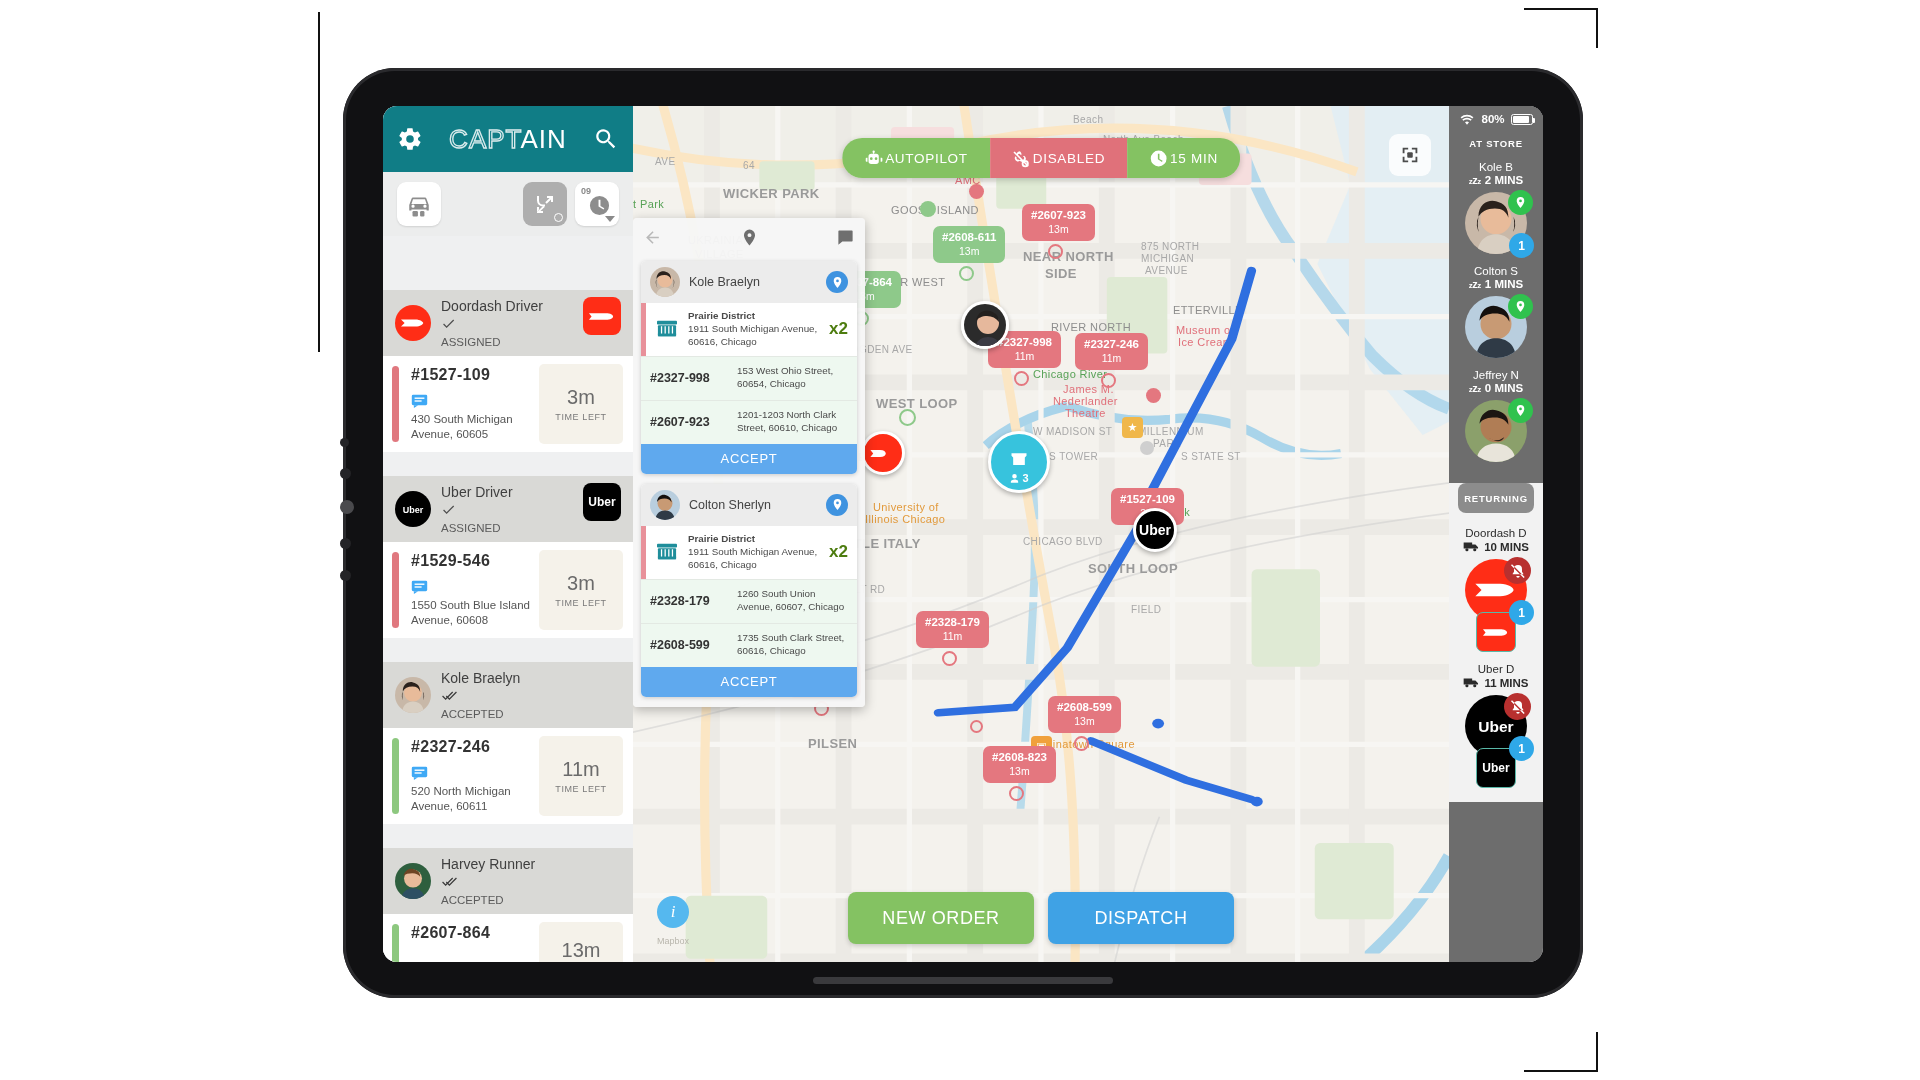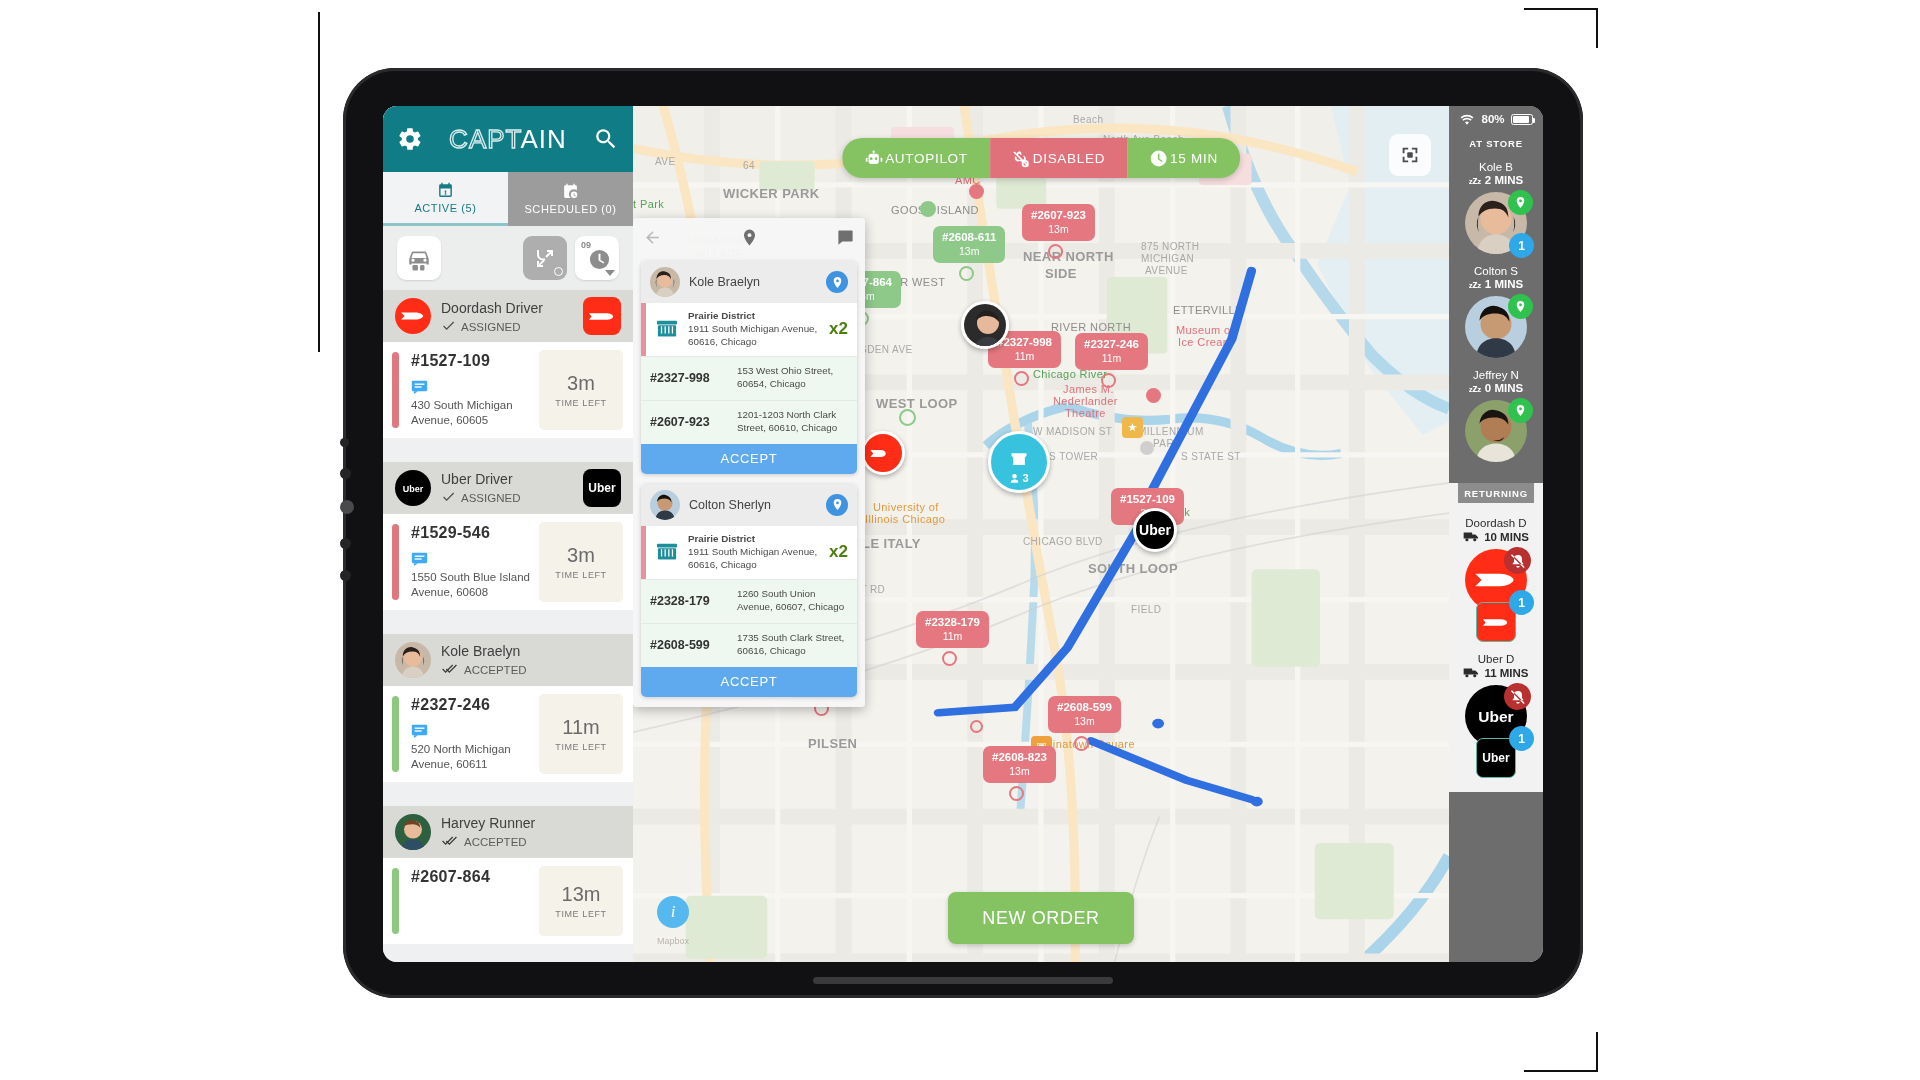--- a/index.html
+++ b/index.html
@@ -56,21 +56,21 @@
   .spacer{flex:1;}
   .mini09{ position:absolute; left:6px; top:4px; font-size:9px; color:#8a8a8a; font-weight:700;}
   .caret{ position:absolute; right:4px; bottom:4px; width:0;height:0;
           border-left:5px solid transparent;border-right:5px solid transparent;border-top:6px solid #8a8a8a;}
 
   #order-list{ position:absolute; top:184px; bottom:0; left:0; right:0; overflow:hidden;}
   .order-group{ margin-bottom:24px; }
   .driver-head{ display:flex; align-items:center; gap:10px; background:#d9d9d6; padding:8px 12px; position:relative;}
   .driver-head .av{ width:36px;height:36px;border-radius:50%; overflow:hidden; flex:0 0 36px; display:flex;align-items:center;justify-content:center;}
   .driver-head .nm{ font-size:14px; color:#3f3f3f;}
-  .driver-head .st{ font-size:11.5px; color:#5b5b5b; display:flex; align-items:flex-end; gap:5px; margin-top:2px;}
+  .driver-head .st{ font-size:11.5px; color:#5b5b5b; display:flex; align-items:flex-start; gap:5px; margin-top:2px;flex-direction:column;}
   .driver-head .badge{ position:absolute; right:12px; top:7px; width:38px;height:38px;border-radius:8px;
                        display:flex;align-items:center;justify-content:center;}
   .order-row{ display:flex; background:#fff; min-height:86px; }
   .row-stripe{ width:7px; border-radius:4px; margin:10px 0 10px 9px;}
   .row-main{ flex:1; padding:10px 8px 10px 12px;}
   .ord-id{ font-size:16px; font-weight:700; color:#333; letter-spacing:.3px;}
   .ord-addr{ font-size:11.5px; color:#555; line-height:1.3; margin-top:4px;}
   .chat-ic{ width:17px;height:14px; display:block; margin:10px 0 3px;}
   .time-box{ width:84px; margin:8px 10px 8px 0; background:#f5f2ea; border-radius:5px;
              display:flex; flex-direction:column; align-items:center; justify-content:center;}
@@ -144,21 +144,21 @@
 
   
   #right-panel{ width:94px; flex:0 0 94px; background:#6d6d6d; position:relative; display:flex; flex-direction:column;}
   #status-bar{ height:26px; display:flex; align-items:center; justify-content:center; gap:6px;
                color:#fff; font-size:11.5px; font-weight:700; background:#6d6d6d;}
   .battery{ width:22px;height:11px;border:1.4px solid #fff;border-radius:2.5px; position:relative;}
   .battery::after{content:"";position:absolute;right:-3.5px;top:3px;width:2px;height:5px;background:#fff;border-radius:0 1px 1px 0;}
   .battery i{ position:absolute; left:1px;top:1px;bottom:1px; width:80%; background:#fff; border-radius:1px;}
   .sec-label{ height:22px; display:flex; align-items:center; justify-content:center;
               font-size:9.5px; letter-spacing:.8px; color:#fff; font-weight:700;}
-  .sec-label.pill{ background:#8c8c8c; border-radius:0; margin:7px 9px; height:20px;}
+  .sec-label.pill{ background:#8c8c8c; border-radius:8px; margin:7px 9px; height:30px;}
   .courier{ text-align:center; padding:7px 0 4px; position:relative;}
   .courier .cn{ font-size:11.5px; color:#fff;}
   .courier .ct{ font-size:11.5px; font-weight:700; color:#fff; display:flex; align-items:center; justify-content:center; gap:4px; margin-top:1px;}
   .courier.dark .cn, .courier.dark .ct{ color:#2b2b2b;}
   .cav{ width:62px;height:62px;border-radius:50%; margin:6px auto 0; overflow:hidden; position:relative;
         display:flex;align-items:center;justify-content:center;}
   .cav-wrap{ position:relative; width:62px; margin:6px auto 0;}
   .pinbadge{ position:absolute; right:-6px; top:-2px; width:25px;height:25px;border-radius:50%;
              background:#30c24e; display:flex;align-items:center;justify-content:center; z-index:5; border:2px solid transparent;}
   .numbadge{ position:absolute; right:-7px; bottom:-4px; width:25px;height:25px;border-radius:50%;
@@ -195,34 +195,20 @@
           <path d="M19.4 13c.04-.32.06-.65.06-1s-.02-.68-.07-1l2.1-1.63a.5.5 0 0 0 .12-.64l-2-3.46a.5.5 0 0 0-.6-.22l-2.48 1a7.3 7.3 0 0 0-1.73-1l-.37-2.64a.5.5 0 0 0-.5-.41h-4a.5.5 0 0 0-.48.41l-.38 2.64c-.62.26-1.2.6-1.73 1l-2.48-1a.5.5 0 0 0-.6.22l-2 3.46a.5.5 0 0 0 .12.64L4.5 11c-.05.32-.07.65-.07 1s.02.68.07 1l-2.1 1.63a.5.5 0 0 0-.12.64l2 3.46c.12.22.38.3.6.22l2.48-1c.52.4 1.1.74 1.73 1l.38 2.64c.04.24.24.41.48.41h4c.25 0 .45-.17.5-.41l.37-2.64c.63-.26 1.2-.6 1.73-1l2.48 1c.23.08.48 0 .6-.22l2-3.46a.5.5 0 0 0-.12-.64L19.4 13zM12 15.5A3.5 3.5 0 1 1 15.5 12 3.5 3.5 0 0 1 12 15.5z"></path>
         </svg>
         <div id="brand-logo">
           <span class="hollow">CAPT</span><span class="solid">AIN</span>
         </div>
         <svg class="hdr-icon" viewBox="0 0 24 24">
           <path d="M15.5 14h-.8l-.3-.3a6.5 6.5 0 1 0-.7.7l.3.3v.8l5 5 1.5-1.5-5-5zm-6 0A4.5 4.5 0 1 1 14 9.5 4.5 4.5 0 0 1 9.5 14z"></path>
         </svg>
       </div>
 
-      <div id="tabs">
-        <div class="tab active">
-          <svg viewBox="0 0 24 24" fill="#177a84">
-            <path d="M19 3h-1V1h-2v2H8V1H6v2H5a2 2 0 0 0-2 2v14a2 2 0 0 0 2 2h14a2 2 0 0 0 2-2V5a2 2 0 0 0-2-2zm0 16H5V9h14v10zm-6-7h-2v3h2v-3zm0 4h-2v2h2v-2z"></path>
-          </svg>
-          <span>ACTIVE (5)</span>
-        </div>
-        <div class="tab inactive">
-          <svg viewBox="0 0 24 24" fill="#ffffff">
-            <path d="M19 3h-1V1h-2v2H8V1H6v2H5a2 2 0 0 0-2 2v14a2 2 0 0 0 2 2h7.3A6.5 6.5 0 1 1 21 10.2V5a2 2 0 0 0-2-2zM17 12a4.5 4.5 0 1 0 4.5 4.5A4.5 4.5 0 0 0 17 12zm.5 4.8l2 1.2-.6 1-2.4-1.5V14h1z"></path>
-          </svg>
-          <span>SCHEDULED (0)</span>
-        </div>
-      </div>
 
       <div id="filter-row">
         <div class="filter-btn white">
           <svg viewBox="0 0 24 24" width="26" height="26" fill="#8d8d8d">
             <path d="M18.9 7.1A1.5 1.5 0 0 0 17.5 6h-11A1.5 1.5 0 0 0 5.1 7.1L3 13v5h2v-1h14v1h2v-5l-2.1-5.9zM6.5 15.5A1.5 1.5 0 1 1 8 14a1.5 1.5 0 0 1-1.5 1.5zm11 0A1.5 1.5 0 1 1 19 14a1.5 1.5 0 0 1-1.5 1.5zM5 12l1.5-4.5h11L19 12H5z"></path>
             <rect x="6" y="18.5" width="5" height="5" rx="1"></rect>
               <rect x="13" y="18.5" width="4" height="5" rx="1"></rect>
           </svg>
         </div>
         <div class="spacer"></div>
@@ -703,20 +689,21 @@
               <div class="accept-btn">ACCEPT</div>
             </div>
           </div>
       </div>
 
       <div id="info-btn">i</div>
       <div class="map-attrib">Mapbox</div>
 
       <div id="bottom-actions">
           <div class="act-btn" style="background: rgb(132, 194, 98);">NEW ORDER</div>
+          <div class="act-btn" style="background: rgb(63, 162, 229);">DISPATCH</div>
         </div>
     </div>
 
     <div id="right-panel">
       <div id="status-bar">
         <svg viewBox="0 0 24 18" width="16" height="13" fill="#fff">
           <path d="M12 17l3-4a5 5 0 0 0-6 0zM12 9a9 9 0 0 1 5.5 1.9l1.6-2A11.6 11.6 0 0 0 12 6.4a11.6 11.6 0 0 0-7.1 2.5l1.6 2A9 9 0 0 1 12 9zM12 2a15 15 0 0 0-9.6 3.5l1.6 2A12.5 12.5 0 0 1 12 4.5a12.5 12.5 0 0 1 8 3l1.6-2A15 15 0 0 0 12 2z"></path>
         </svg>
         <span>80%</span>
         <span class="battery">

